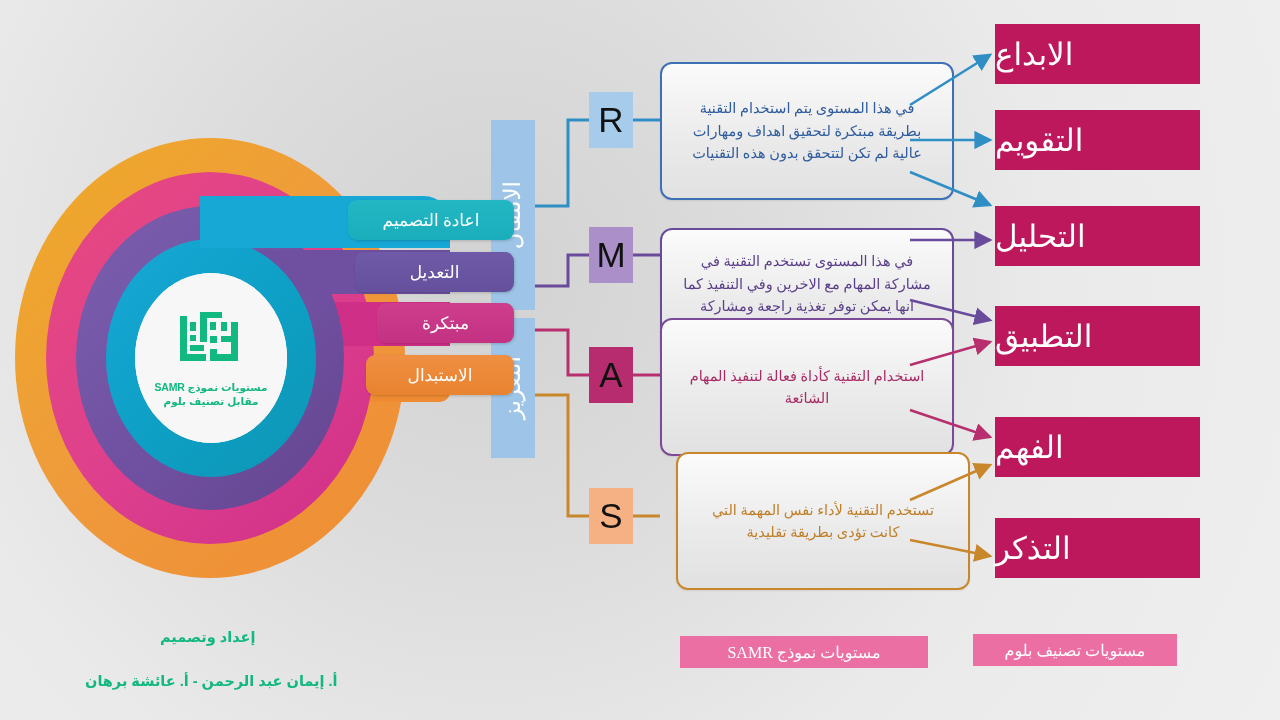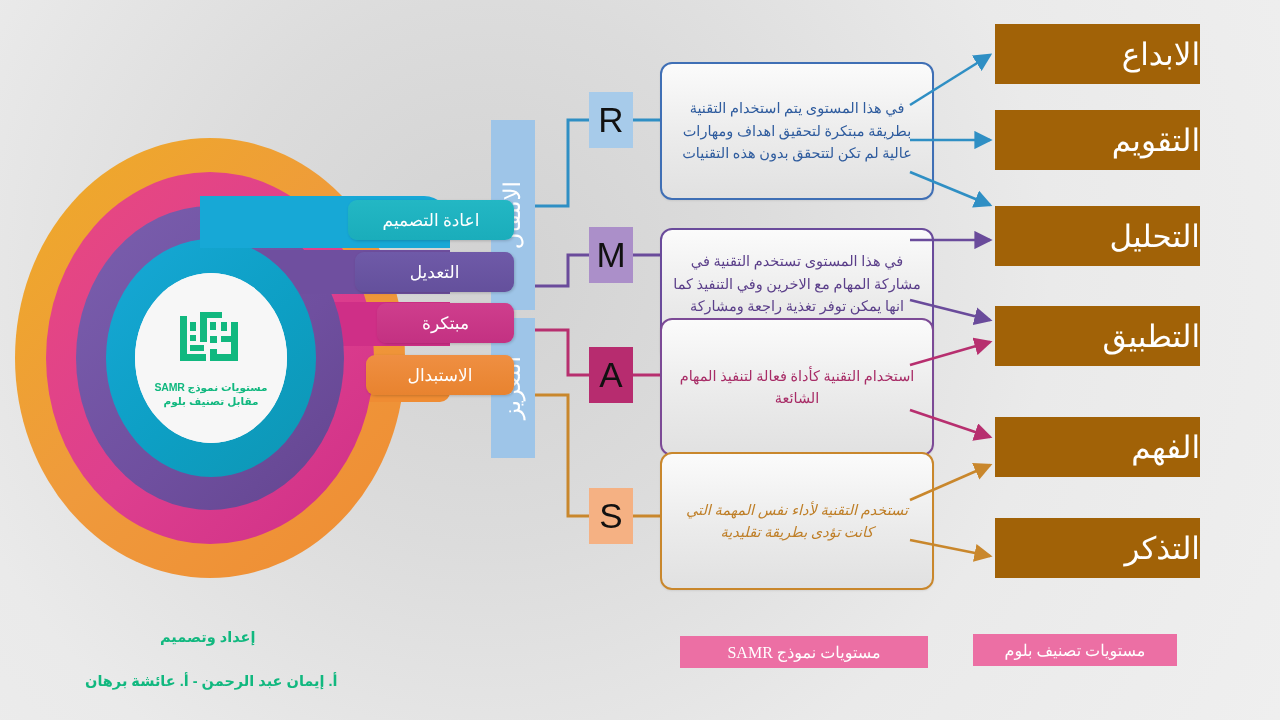--- a/index.html
+++ b/index.html
@@ -53,30 +53,30 @@
     font-family:"Liberation Sans","DejaVu Sans",sans-serif;font-size:35px;color:#111;z-index:8;}
   .ltile-R{left:589px;top:92px;background:#a7cbea;}
   .ltile-M{left:589px;top:227px;background:#ab8fc9;}
   .ltile-A{left:589px;top:347px;background:#b72c6f;}
   .ltile-S{left:589px;top:488px;background:#f5b183;}
 
   
   .card{position:absolute;border-radius:12px;border:2px solid;
     background:linear-gradient(180deg,#fbfbfb 0%,#ebebeb 55%,#e1e1e1 100%);
     display:flex;align-items:center;justify-content:center;text-align:center;
-    padding:8px 10px;font-size:14.5px;line-height:1.55;z-index:4;
+    padding:8px 20px;font-size:14.5px;line-height:1.55;z-index:4;
     box-shadow:0 1px 2px rgba(0,0,0,.08);}
   .card-R{left:660px;top:62px;width:250px;height:118px;border-color:#3f6fb5;color:#2f5c9e;}
   .card-M{left:660px;top:192px;width:250px;height:114px;border-color:#6a4b9b;color:#5b3f8a;margin-top:36px;}
   .card-A{left:660px;top:318px;width:250px;height:118px;border-color:#7c4a96;color:#a82d67;}
-  .card-S{left:660px;top:452px;width:250px;height:118px;border-color:#c9872c;color:#bf7f28;font-style:italic;}
-
-  
-  .gbox{position:absolute;left:995px;width:205px;height:60px;background:#a16207;
-    display:flex;align-items:center;justify-content:flex-start;color:#fff;font-size:31px;z-index:4;}
+  .card-S{left:676px;top:452px;width:250px;height:118px;border-color:#c9872c;color:#bf7f28;}
+
+  
+  .gbox{position:absolute;left:995px;width:205px;height:60px;background:#be185d;
+    display:flex;align-items:center;justify-content:flex-end;color:#fff;font-size:31px;z-index:4;}
 
   
   .legend{position:absolute;height:32px;background:#ec6fa4;color:#fff;display:flex;align-items:center;
     justify-content:center;font-size:16px;z-index:6;}
   .legend-samr {left:680px;top:636px;width:248px;}
   .legend-bloom{left:973px;top:634px;width:204px;}
 
   
   .credit{position:absolute;color:#11b87f;font-family:"Liberation Sans","DejaVu Sans",sans-serif;
     font-weight:bold;text-align:left;}

